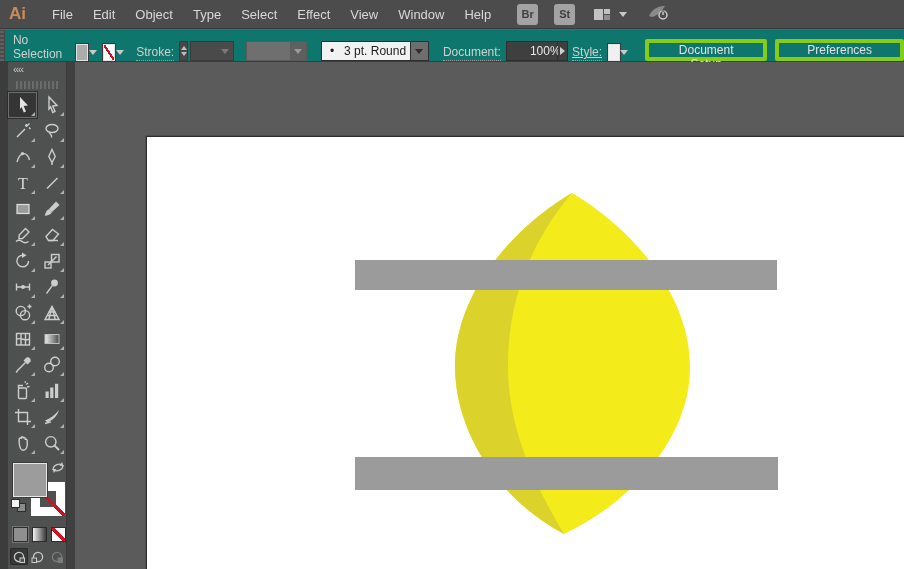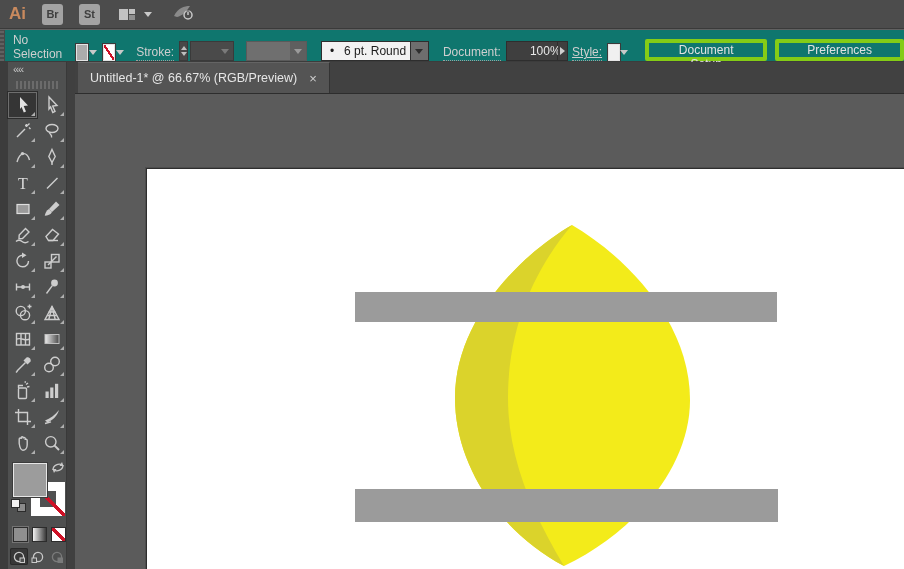--- a/index.html
+++ b/index.html
@@ -92,20 +92,31 @@
     background:#FFFFFF; border-top:1px solid #2E2E2E; border-left:1px solid #2E2E2E; box-shadow:-1px -1px 0 rgba(0,0,0,.15); }
   .artwork-svg { position:absolute; left:0; top:0; }
 </style>
 </head>
 <body>
 
 <div id="app">
 
   <div class="menu-bar">
     <span class="app-logo">Ai</span>
+    <div class="menu-items" id="menu-items">
+        <div class="menu-item">File</div>
+        <div class="menu-item">Edit</div>
+        <div class="menu-item">Object</div>
+        <div class="menu-item">Type</div>
+        <div class="menu-item">Select</div>
+        <div class="menu-item">Effect</div>
+        <div class="menu-item">View</div>
+        <div class="menu-item">Window</div>
+        <div class="menu-item">Help</div>
+      </div>
     <div id="panel-buttons" style="display:flex;">
         <div class="panel-btn">Br</div>
         <div class="panel-btn">St</div>
       </div>
     <div class="ws-icon">
       <svg width="18" height="15" viewBox="0 0 18 15">
         <rect x="1" y="2" width="9" height="11" fill="#C2C2C2"></rect>
         <rect x="11" y="2" width="6" height="5" fill="#C2C2C2"></rect>
         <rect x="11" y="8" width="6" height="5" fill="#8F8F8F"></rect>
       </svg>
@@ -141,21 +152,21 @@
         <span class="caret" style="border-top-color:#7a7a7a;"></span>
       </div>
     <div class="gray-dd" style="margin-left:12px;">
       <span class="seg">
           <span class="caret" style="border-top-color:#9a9a9a;"></span>
         </span>
     </div>
     <div class="brush-combo" style="margin-left:14px;">
       <div class="brush-white">
         <span>•</span>
-        <span>6 pt. Round</span>
+        <span>3 pt. Round</span>
       </div>
       <div class="brush-caret">
           <span class="caret" style="border-top-color:#2e2e2e;"></span>
         </div>
     </div>
     <span class="ctl-label dotted-label" style="margin-left:14px;">Document:</span>
     <div class="opacity-field" style="margin-left:5px;padding-left:23px;">100%</div>
     <div class="chev-right-box">
         <span class="tri-right"></span>
       </div>
@@ -393,26 +404,20 @@
       <circle cx="7" cy="7" r="4.6" fill="none" stroke="#C9C9C9" stroke-width="1.3"></circle>
       <rect x="8" y="8" width="4.5" height="4.5" fill="#C9C9C9" stroke="#C9C9C9" stroke-width="1"></rect>
     </svg>
             </div>
           </div>
       </div>
       <div style="flex:1; background:#404040;"></div>
     </div>
 
     <div class="right-col">
-      <div class="tab-bar">
-        <div class="doc-tab">
-          <span>Untitled-1* @ 66.67% (RGB/Preview)</span>
-          <span class="tab-close">×</span>
-        </div>
-      </div>
       <div class="canvas">
         <div class="artboard"></div>
         <svg class="artwork-svg" id="artwork-svg" width="829" height="475" viewBox="0 0 829 475">
             <path d="M497,131 C447,160 380,225 380,304 C380,372 425,438 489,472 C557,440 615,375 615,306 C615,227 550,162 497,131 Z" fill="#F3EB1A"></path>
             <path d="M497,131 C447,160 380,225 380,304 C380,372 425,438 489,472 C458,420 433,365 433,304 C433,230 462,172 497,131 Z" fill="#DBD32B"></path>
             <rect x="280" y="198" width="422" height="30" fill="#9B9B9B"></rect>
             <rect x="280" y="395" width="423" height="33" fill="#9B9B9B"></rect>
           </svg>
       </div>
     </div>

